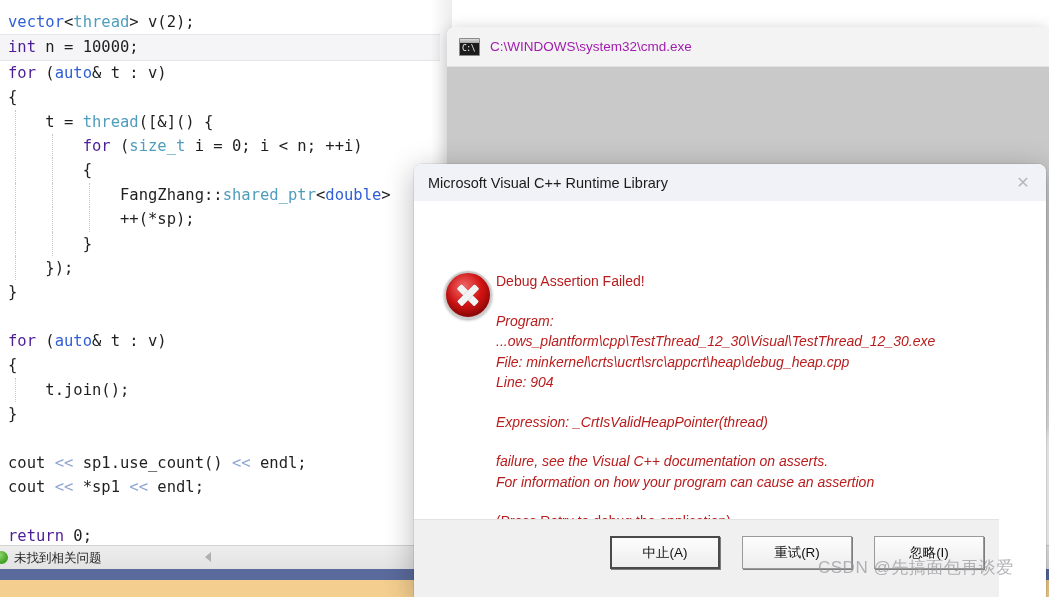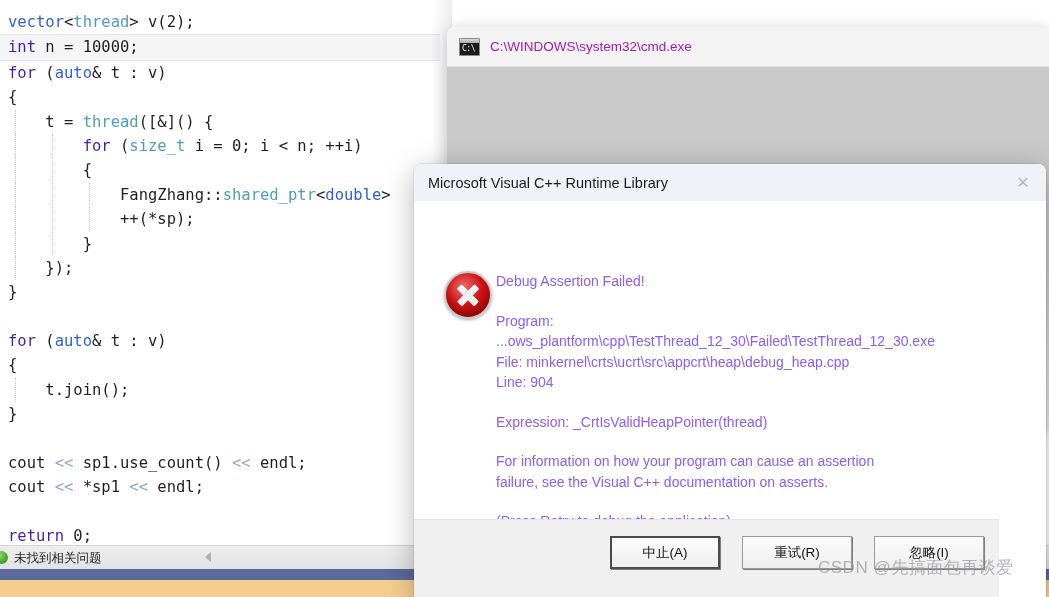--- a/index.html
+++ b/index.html
@@ -144,24 +144,24 @@
   .err-icon::before, .err-icon::after {
     content: ""; position: absolute; left: 50%; top: 50%;
     width: 25px; height: 6.5px; background: #f3f3f3; border-radius: 1.5px;
     box-shadow: 0 0 1px rgba(0,0,0,0.35);
   }
   .err-icon::before { transform: translate(-50%,-50%) rotate(45deg); }
   .err-icon::after  { transform: translate(-50%,-50%) rotate(-45deg); }
 
   .dlg-text {
     position: absolute; left: 82px; top: 70px; width: 480px;
-    font-size: 14px; color: #8b5cf6; line-height: 20.5px;
+    font-size: 14px; color: #b91c1c; line-height: 20.5px;
   }
   .dlg-text .hd { margin-bottom: 19px; }
-  .dlg-text .blk { margin-bottom: 19px; }
+  .dlg-text .blk { margin-bottom: 19px; font-style: italic; }
   .dlg-text .ln { white-space: nowrap; }
 
   .dlg-footer {
     position: absolute; left: 0; top: 355px; width: 585px; height: 78px;
     background: #f0f0f0; border-top: 1px solid #e3e3e3;
   }
   .btn-row {
     position: absolute; left: 196px; top: 16px;
     display: flex; gap: 22px;
   }
@@ -218,30 +218,30 @@
       <span class="dlg-close">✕</span>
     </div>
 
     <div class="dlg-body">
       <div class="err-icon"></div>
 
       <div class="dlg-text">
         <div class="hd ln">Debug Assertion Failed!</div>
         <div class="blk">
           <div class="ln">Program:</div>
-          <div class="ln">...ows_plantform\cpp\TestThread_12_30\Failed\TestThread_12_30.exe</div>
+          <div class="ln">...ows_plantform\cpp\TestThread_12_30\Visual\TestThread_12_30.exe</div>
           <div class="ln">File: minkernel\crts\ucrt\src\appcrt\heap\debug_heap.cpp</div>
           <div class="ln">Line: 904</div>
         </div>
         <div class="blk">
           <div class="ln">Expression: _CrtIsValidHeapPointer(thread)</div>
         </div>
         <div class="blk">
+          <div class="ln">failure, see the Visual C++ documentation on asserts.</div>
           <div class="ln">For information on how your program can cause an assertion</div>
-          <div class="ln">failure, see the Visual C++ documentation on asserts.</div>
         </div>
         <div class="ln">(Press Retry to debug the application)</div>
       </div>
     </div>
 
     <div class="dlg-footer">
       <div class="btn-row" id="dlg-buttons">
           <div class="btn focus">中止(A)</div>
           <div class="btn">重试(R)</div>
           <div class="btn">忽略(I)</div>

